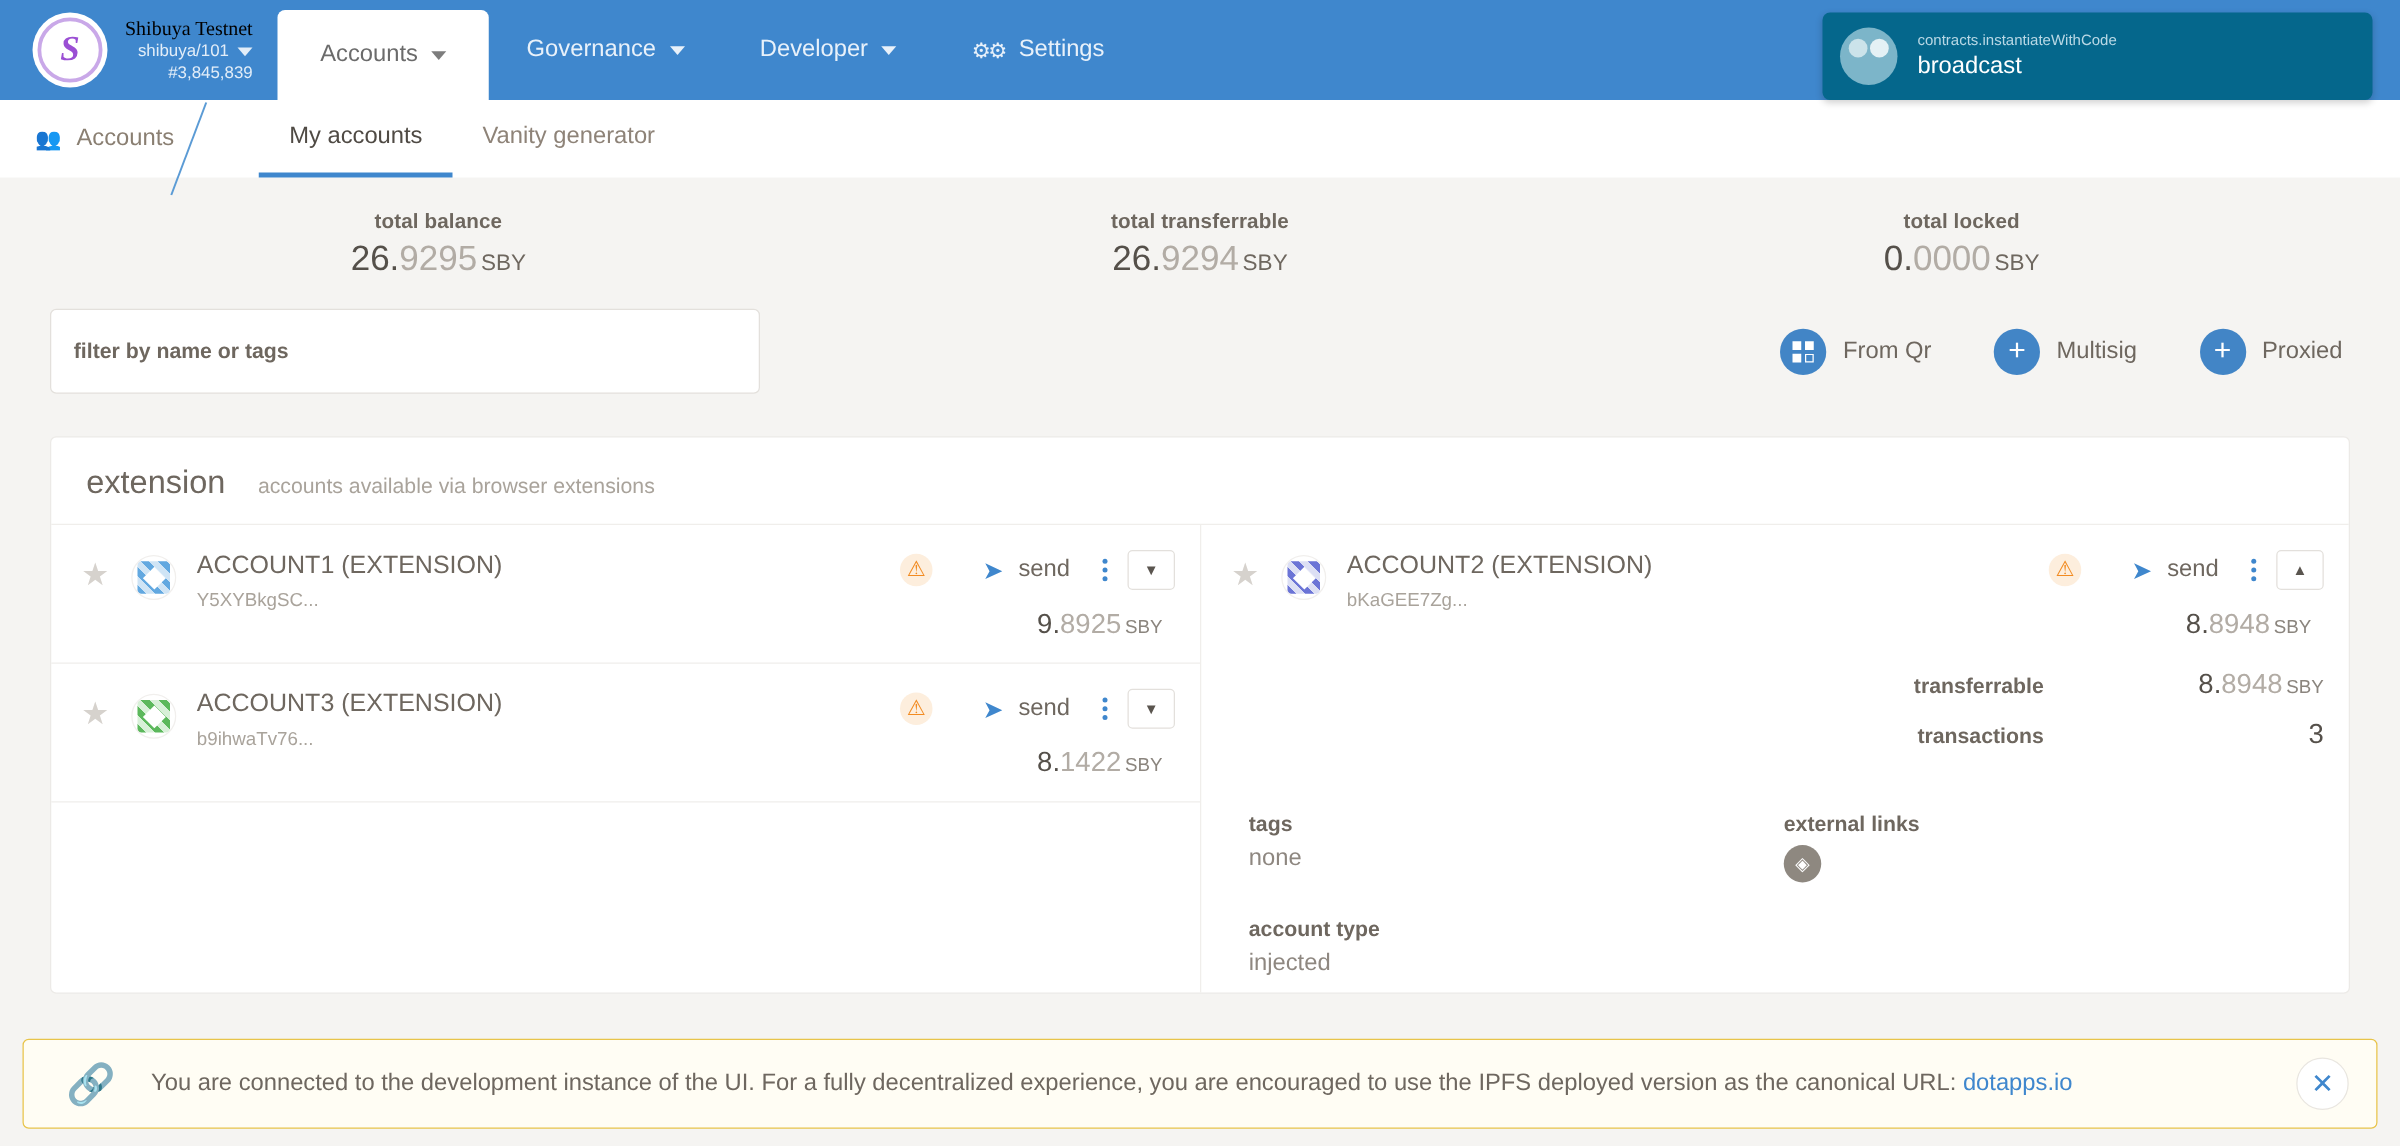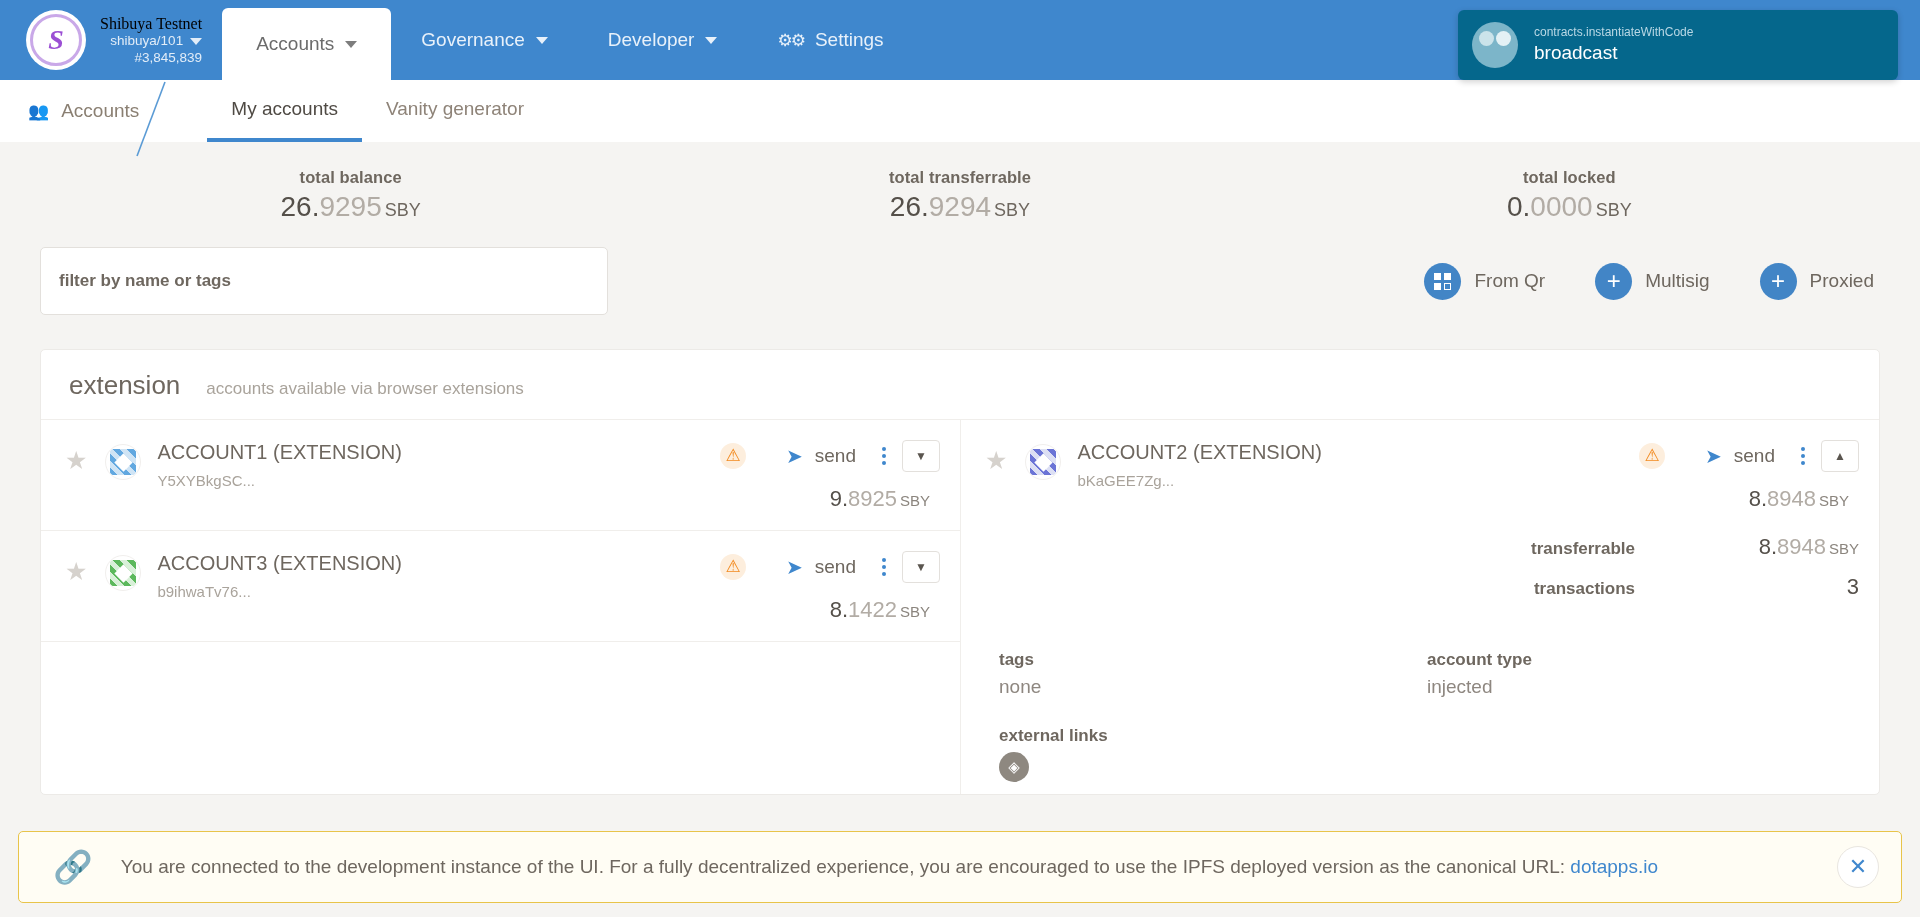--- a/index.html
+++ b/index.html
@@ -577,26 +577,26 @@
             <span class="detail-value plain">3</span>
           </div>
         </div>
 
         <div class="meta-grid">
           <div>
             <div class="meta-label">tags</div>
             <div class="meta-value">none</div>
           </div>
           <div>
+            <div class="meta-label">external links</div>
+            <div class="ext-link-icon">◈</div>
+          </div>
+          <div>
             <div class="meta-label">account type</div>
             <div class="meta-value">injected</div>
-          </div>
-          <div>
-            <div class="meta-label">external links</div>
-            <div class="ext-link-icon">◈</div>
           </div>
           <div></div>
         </div>
       </div>
 
     </div>
   </div>
 </div>
 
 <div class="banner">

